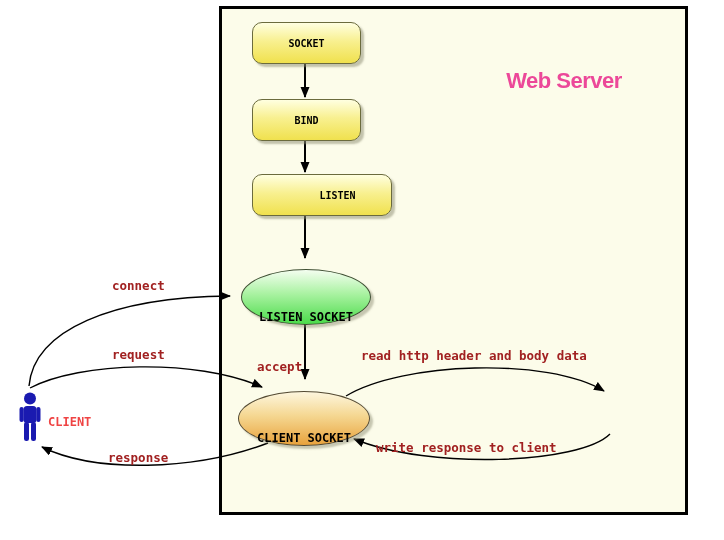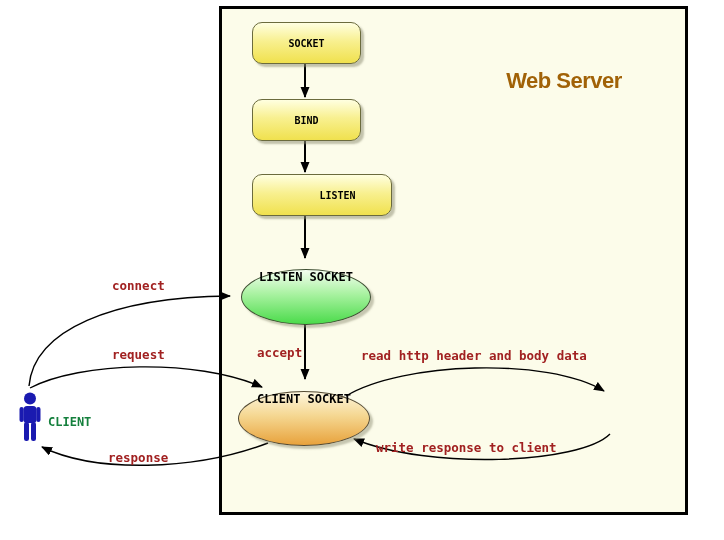--- a/index.html
+++ b/index.html
@@ -5,56 +5,56 @@
   html,body{margin:0;padding:0;background:#fff;}
   #stage{position:relative;width:724px;height:540px;background:#fff;overflow:hidden;
          font-family:"DejaVu Sans Mono","Liberation Mono",monospace;}
 
   
   .server-box{position:absolute;left:219px;top:6px;width:463px;height:503px;
               background:#FCFCEA;border:3px solid #000;}
 
   .ws-title{position:absolute;left:498px;top:68px;width:132px;text-align:center;
             font-family:"Liberation Sans","DejaVu Sans",sans-serif;
-            font-weight:bold;font-size:22px;color:#a16207;letter-spacing:-0.5px;}
+            font-weight:bold;font-size:22px;color:#ec4899;letter-spacing:-0.5px;}
 
   
   .ybox{position:absolute;width:107px;height:40px;border-radius:10px;
         background:linear-gradient(180deg,#FFFFE0 0%,#F8F090 45%,#F0E14E 100%);
         border:1px solid #6B6B3D;
         box-shadow:3px 3px 2px rgba(145,145,120,0.55);
         display:flex;align-items:center;justify-content:center;
         font-weight:bold;font-size:10px;color:#000;}
   .box-socket{left:252px;top:22px;}
   .box-bind{left:252px;top:99px;}
   .box-listen{left:252px;top:174px;padding-left:31px;}
   .box-handle{left:552px;top:397px;width:108px;height:36px;}
 
   
   .oval{position:absolute;border-radius:50%;
-        display:flex;align-items:flex-start;justify-content:center;
+        display:flex;align-items:flex-end;justify-content:center;
         font-weight:bold;font-size:12px;color:#000;
         box-shadow:3px 3px 2px rgba(145,145,120,0.5);}
   .oval-green{left:241px;top:269px;width:128px;height:54px;
               background:linear-gradient(180deg,#F4FEF0 0%,#A8F2A0 45%,#4BDB4B 100%);
               border:1.5px solid #3f4f33;}
   .oval-orange{left:238px;top:391px;width:130px;height:53px;
                background:linear-gradient(180deg,#FDF6DE 0%,#F5D791 45%,#E8A23C 100%);
                border:1.5px solid #544a33;}
 
   
   .elabel{position:absolute;color:#A12121;font-weight:bold;font-size:12.5px;white-space:nowrap;}
   .lbl-connect{left:112px;top:278px;text-align:center;}
   .lbl-request{left:112px;top:347px;}
   .lbl-response{left:108px;top:450px;}
-  .lbl-accept{left:257px;top:345px;}
+  .lbl-accept{left:257px;top:359px;}
   .lbl-read{left:361px;top:348px;}
   .lbl-write{left:376px;top:440px;}
 
-  .client-label{position:absolute;left:48px;top:415px;font-weight:bold;font-size:12px;color:#15803d;}
+  .client-label{position:absolute;left:48px;top:415px;font-weight:bold;font-size:12px;color:#ef4444;}
 
   .edges{position:absolute;left:0;top:0;width:724px;height:540px;pointer-events:none;}
   .client-figure{position:absolute;left:18px;top:390px;width:28px;height:56px;}
 </style>
 </head>
 <body>
 
 <div id="stage">
 
   <div class="server-box"></div>

